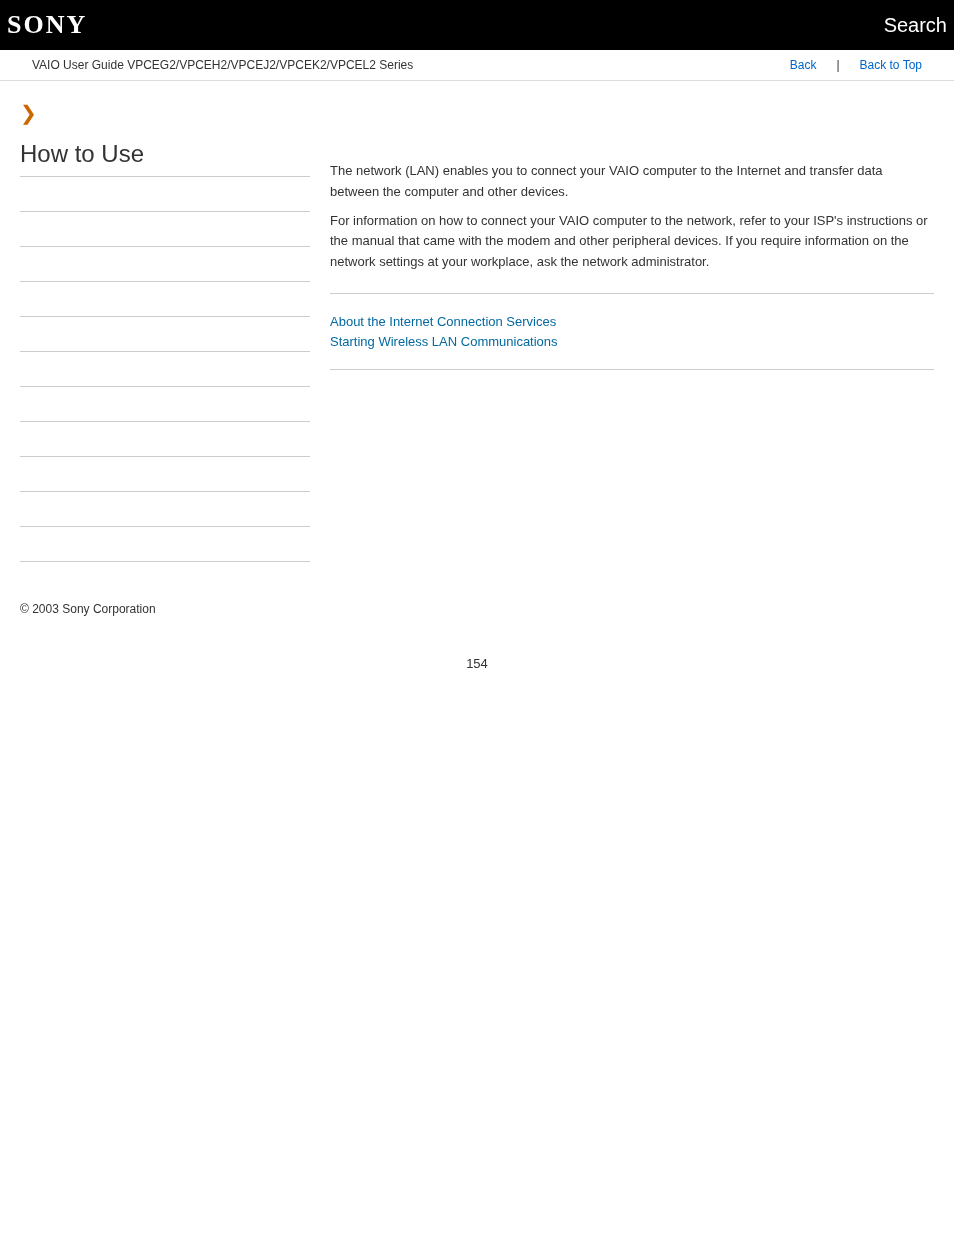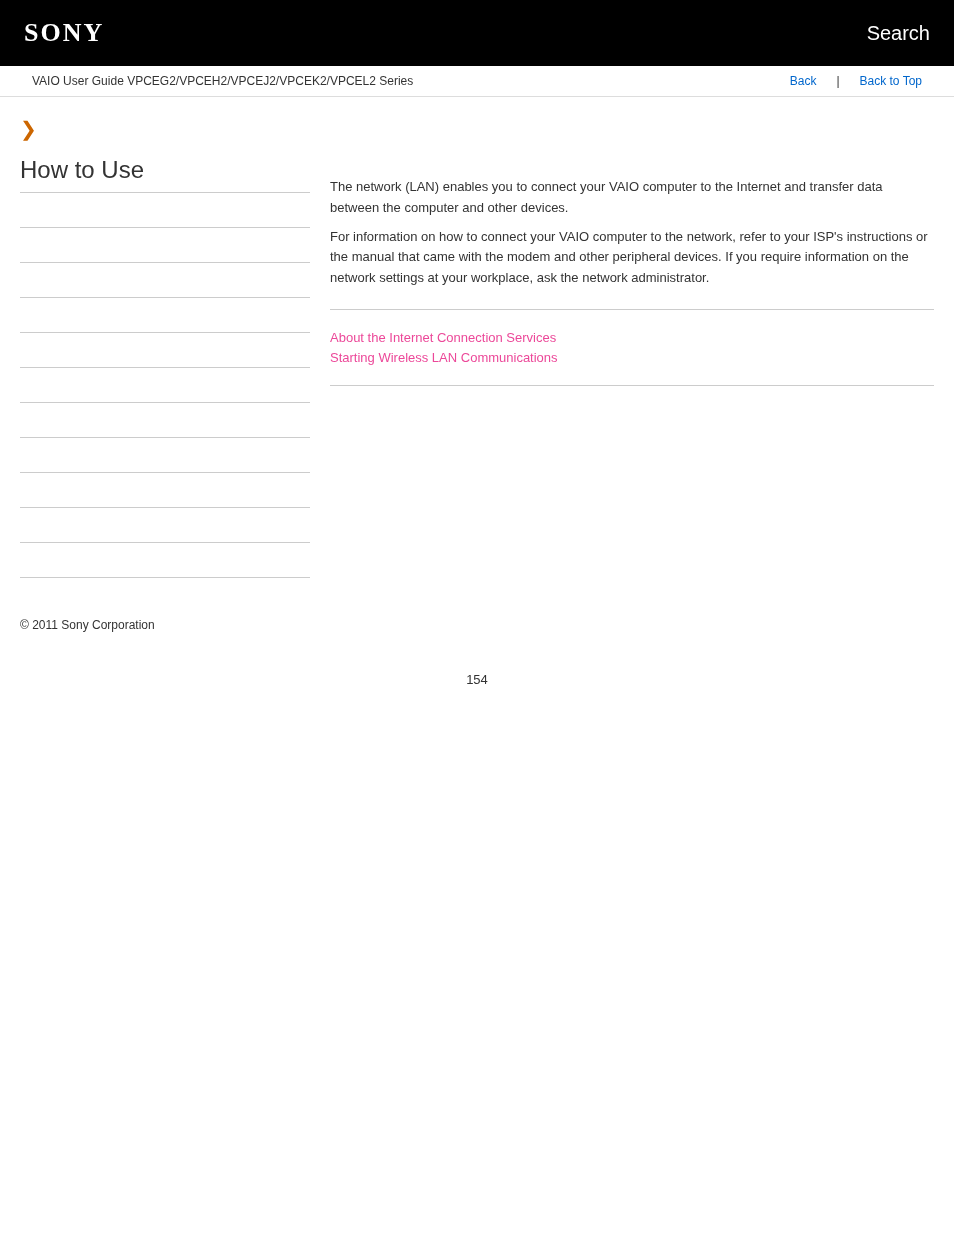--- a/index.html
+++ b/index.html
@@ -13,25 +13,25 @@
       font-size: 13px;
       color: #333;
       background: #fff;
       width: 954px;
       min-height: 1235px;
     }
 
     
     .header {
       background: #000;
-      height: 66px;
+      height: 50px;
       display: flex;
       align-items: center;
       justify-content: space-between;
-      padding: 0 24px;
+      padding: 0 7px;
     }
 
     .sony-logo {
       color: #fff;
       font-size: 26px;
       font-weight: bold;
       letter-spacing: 2px;
       font-family: 'Times New Roman', serif;
     }
 
@@ -139,21 +139,21 @@
     }
 
     .content-links {
       display: flex;
       flex-direction: column;
       gap: 5px;
       margin-bottom: 15px;
     }
 
     .content-links a {
-      color: #ec4899;
+      color: #0369a1;
       text-decoration: none;
       font-size: 13px;
     }
 
     
     .footer {
       padding: 20px;
       font-size: 12px;
       color: #333;
     }
@@ -236,16 +236,16 @@
       <a href="#">About the Internet Connection Services</a>
       <a href="#">Starting Wireless LAN Communications</a>
     </div>
 
     <hr class="content-divider">
   </main>
 
 </div>
 
 <footer class="footer">
-  <span>© 2011 Sony Corporation</span>
+  <span>© 2003 Sony Corporation</span>
 </footer>
 
 <div class="page-number">154</div>
 
 </body></html>

